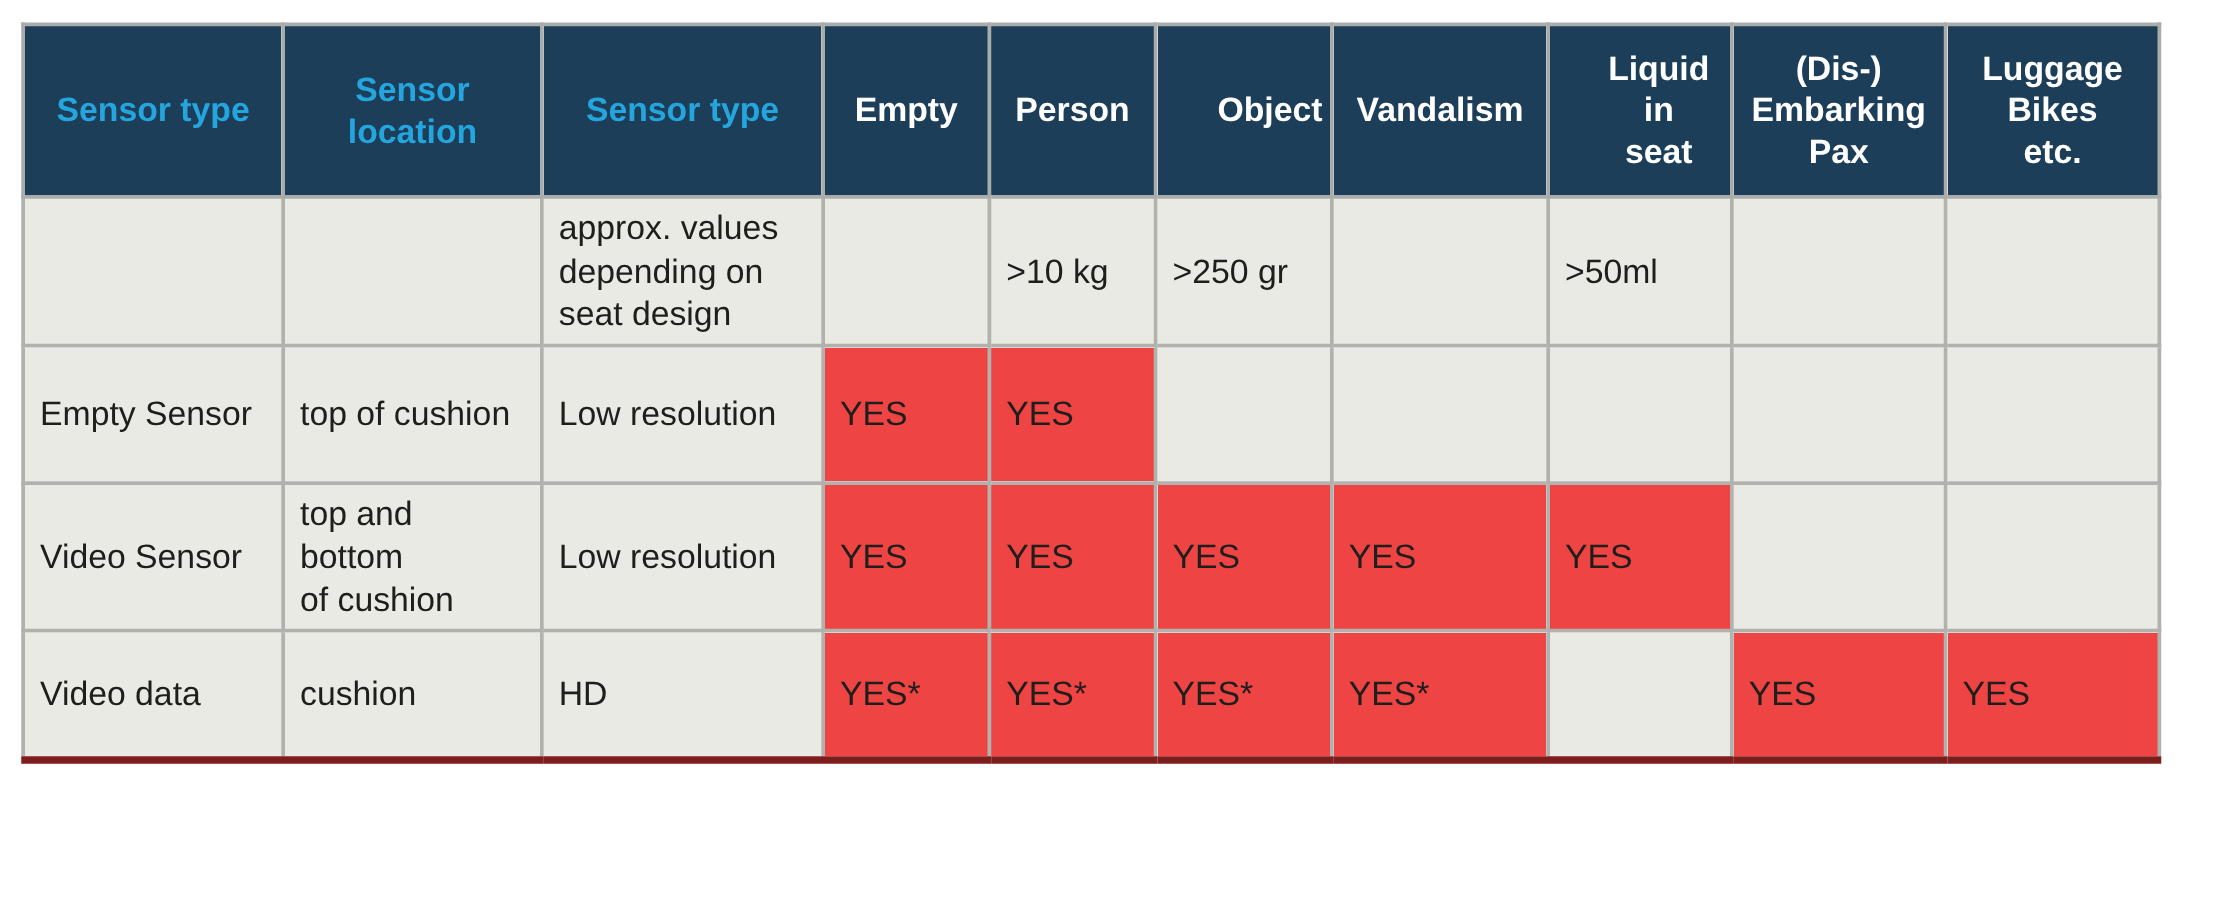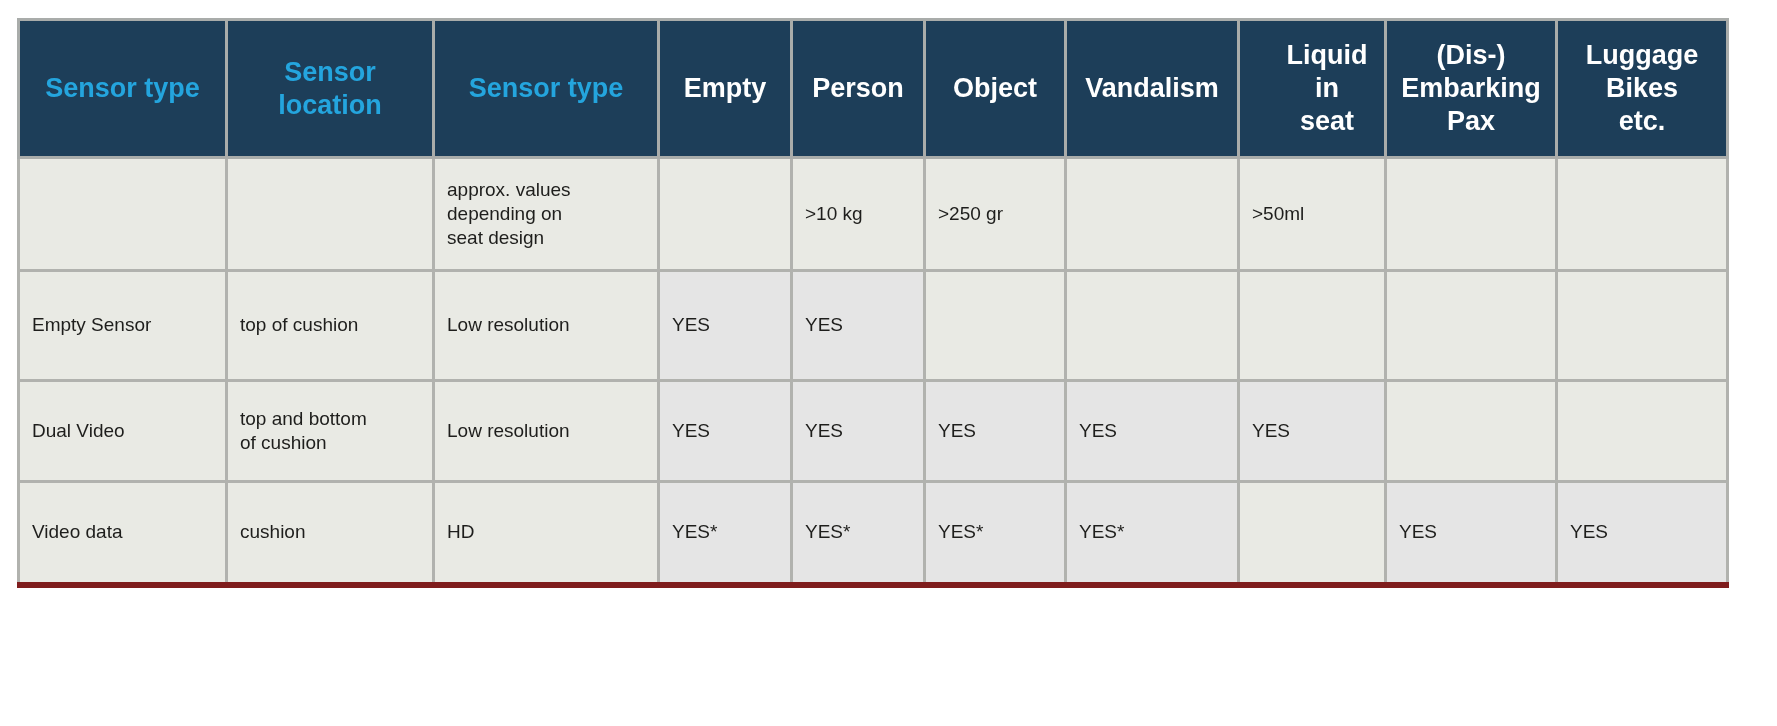--- a/index.html
+++ b/index.html
@@ -32,27 +32,27 @@
     font-size: 27px;
     line-height: 1.22;
     text-align: center;
     padding: 6px 6px;
     border-color: #a9acaa;
   }
   table.sensor-table thead th.accent { color: #24a5de; }
   table.sensor-table td {
     background: #e9eae4;
     color: #1e1e1c;
-    font-size: 19px;
+    font-size: 27px;
     line-height: 1.28;
     padding: 6px 12px;
   }
   table.sensor-table td.center { text-align: left; }
   table.sensor-table td.label-col { text-align: left; }
-  table.sensor-table td.green { background: #e5e5e5; }
+  table.sensor-table td.green { background: #ef4444; }
   table.sensor-table tbody tr:last-child td { border-bottom: 6px solid #7f1d1d; }
 </style>
 </head>
 <body>
 
 <div class="page">
   <table class="sensor-table">
     <colgroup>
         <col style="width: 208px;">
         <col style="width: 207px;">
@@ -66,21 +66,21 @@
         <col style="width: 171px;">
       </colgroup>
     <thead>
       <tr>
           <th class="accent" style="height: 123px;">Sensor type</th>
           <th class="accent" style="height: 123px;">Sensor
 location</th>
           <th class="accent" style="height: 123px;">Sensor type</th>
           <th style="height: 123px;">Empty</th>
           <th style="height: 123px;">Person</th>
-          <th style="height: 123px;">Object</th>
+          <th style="height: 123px; text-align: right;">Object</th>
           <th style="height: 123px; text-align: center;">Vandalism</th>
           <th style="height: 123px; padding-left: 36px;">Liquid in
 seat</th>
           <th style="height: 123px;">(Dis-)
 Embarking
 Pax</th>
           <th style="height: 123px;">Luggage
 Bikes
 etc.</th>
         </tr>
@@ -106,21 +106,21 @@
           <td class="label-col">Low resolution</td>
           <td class="center green">YES</td>
           <td class="center green">YES</td>
           <td class="center"></td>
           <td class="center"></td>
           <td class="center"></td>
           <td class="center"></td>
           <td class="center"></td>
         </tr>
         <tr style="height: 101px;">
-          <td class="label-col">Dual Video</td>
+          <td class="label-col">Video Sensor</td>
           <td class="label-col">top and bottom
 of cushion</td>
           <td class="label-col">Low resolution</td>
           <td class="center green">YES</td>
           <td class="center green">YES</td>
           <td class="center green">YES</td>
           <td class="center green">YES</td>
           <td class="center green">YES</td>
           <td class="center"></td>
           <td class="center"></td>

